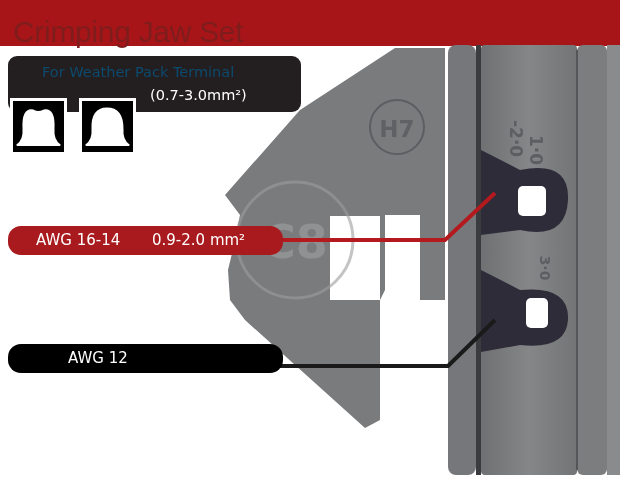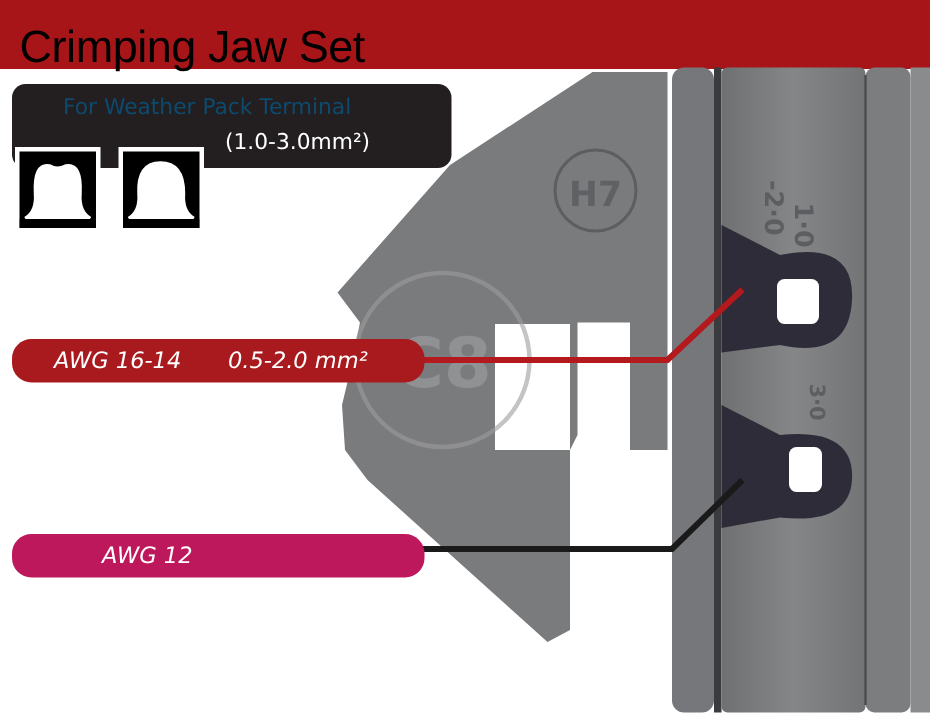--- a/index.html
+++ b/index.html
@@ -1,29 +1,29 @@
 <!DOCTYPE html>
 <html><head>
 <meta charset="utf-8">
 <style>
   html,body{margin:0;padding:0;}
   body{width:620px;height:478px;overflow:hidden;background:#fff;position:relative;font-family:"DejaVu Sans","Liberation Sans",sans-serif;}
   .banner{position:absolute;left:0;top:0;width:620px;height:46px;background:#a81519;}
-  .title{position:absolute;left:13px;top:15px;color:#000000;font-family:"Liberation Sans",sans-serif;font-size:30px;letter-spacing:-0.3px;line-height:34px;white-space:nowrap;}
+  .title{position:absolute;left:13px;top:15px;color:#7f1d1d;font-family:"Liberation Sans",sans-serif;font-size:30px;letter-spacing:-0.3px;line-height:34px;white-space:nowrap;}
   .subtitle-box{position:absolute;left:8px;top:56px;width:293px;height:56px;background:#231f20;border-radius:9px;}
   .sub1{position:absolute;left:42px;top:64px;color:#0c4a6e;font-size:14.5px;white-space:nowrap;}
   .sub2{position:absolute;left:150px;top:87px;color:#fff;font-size:14.5px;white-space:nowrap;}
   .icon-box{position:absolute;top:98px;width:57px;height:56px;background:#fff;}
   .icon-box .in{position:absolute;left:3px;top:3px;width:51px;height:51px;background:#000;}
   svg{display:block;}
   .jaw{position:absolute;left:0;top:0;}
   .tag{position:absolute;left:8px;height:29px;border-radius:13px;color:#fff;font-size:15px;line-height:29px;white-space:nowrap;}
   .tag.red{top:226px;width:275px;background:#a91a1e;}
-  .tag.black{top:356px;width:275px;background:#be185d;}
-  .tag span{position:absolute;font-style:italic;}
+  .tag.black{top:344px;width:275px;background:#000000;}
+  .tag span{position:absolute;}
 </style>
 </head>
 <body>
 
 <div class="banner"></div>
 
 <svg class="jaw" width="620" height="478" viewBox="0 0 620 478">
   <defs>
     <linearGradient id="steel" x1="0" y1="0" x2="1" y2="0">
       <stop offset="0" stop-color="#6f7072"></stop>
@@ -61,38 +61,38 @@
   <text x="295" y="258" text-anchor="middle" font-family="DejaVu Sans, sans-serif" font-size="46" font-weight="bold" fill="#a3a4a6" opacity="0.55">C8</text>
 
   <polyline points="275,240 445,240 495,193" fill="none" stroke="#b3191d" stroke-width="4"></polyline>
   <polyline points="275,366 448,366 495,320" fill="none" stroke="#1a1a1a" stroke-width="4"></polyline>
 </svg>
 
 <div class="title">Crimping Jaw Set</div>
 
 <div class="subtitle-box"></div>
 <div class="sub1">For Weather Pack Terminal</div>
-<div class="sub2">(1.0-3.0mm²)</div>
+<div class="sub2">(0.7-3.0mm²)</div>
 
 <div class="icon-box" style="left:10px;">
   <div class="in">
     <svg width="51" height="51" viewBox="0 0 51 51">
       <path d="M4,45 Q12,40 11,28 Q10,8 20,10 Q25,13 31,10 Q41,8 40,28 Q39,40 47,45" fill="#fff" stroke="#fff" stroke-width="3"></path>
       <rect x="0" y="45" width="51" height="6" fill="#000"></rect>
     </svg>
   </div>
 </div>
 <div class="icon-box" style="left:79px;">
   <div class="in">
     <svg width="51" height="51" viewBox="0 0 51 51">
       <path d="M4,45 Q12,40 11,28 Q10,8 25,8 Q40,8 40,28 Q39,40 47,45" fill="#fff" stroke="#fff" stroke-width="3"></path>
       <rect x="0" y="45" width="51" height="6" fill="#000"></rect>
     </svg>
   </div>
 </div>
 
 <div class="tag red">
   <span style="left:28px;">AWG 16-14</span>
-  <span style="left:144px;">0.5-2.0 mm²</span>
+  <span style="left:144px;">0.9-2.0 mm²</span>
 </div>
 <div class="tag black">
   <span style="left:60px;">AWG 12</span>
 </div>
 
 </body></html>

